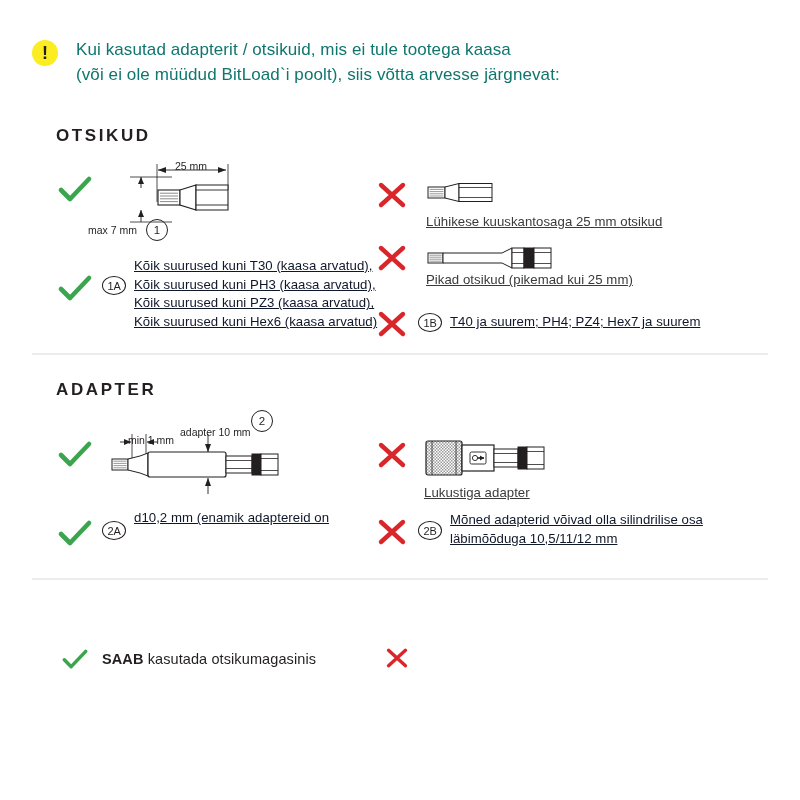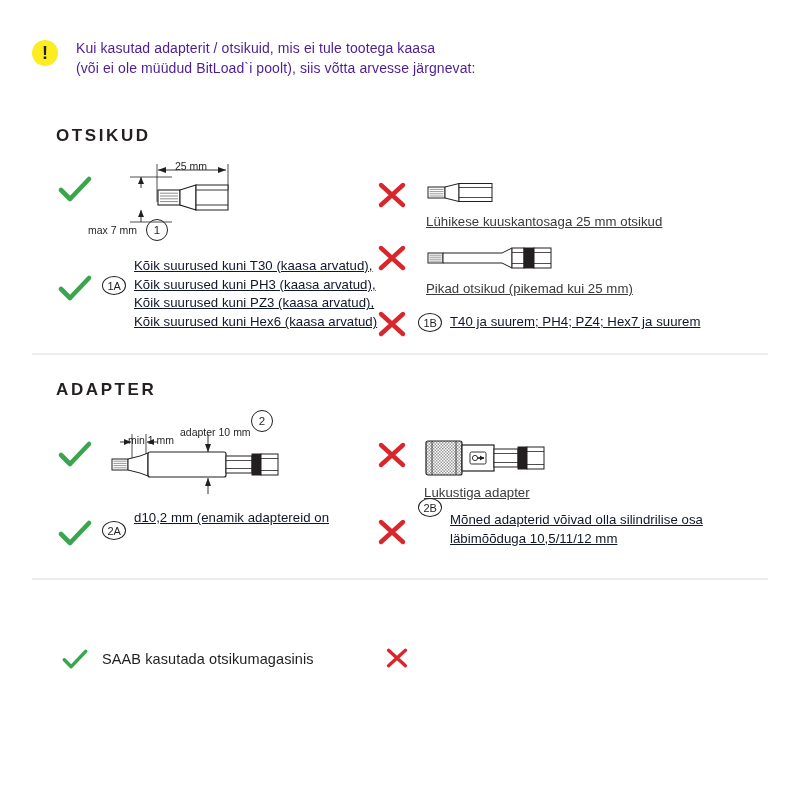--- a/index.html
+++ b/index.html
@@ -20,21 +20,21 @@
   .warn-badge {
     width: 26px; height: 26px; border-radius: 50%;
     background: #fbed21; flex: 0 0 26px;
     display: flex; align-items: center; justify-content: center;
     margin-top: 2px;
   }
   .warn-badge span {
     font-size: 18px; font-weight: bold; color: #231f20;
     line-height: 1; font-family: "Liberation Sans", sans-serif;
   }
-  .header-text { margin-left: 18px; font-size: 14px; line-height: 1.45; color: #4c1d95; letter-spacing: .1px; }
+  .header-text { margin-left: 18px; font-size: 17px; line-height: 1.45; color: #0f766e; letter-spacing: .1px; }
 
   
   .section-title {
     font-size: 17px; letter-spacing: 2.6px; font-weight: bold; color: #231f20;
   }
   .divider { position: absolute; left: 32px; width: 736px; height: 2px; background: #ececec; }
 
   
   .mark { display: block; }
   .check { width: 34px; height: 28px; }
@@ -58,21 +58,21 @@
   }
   .badge-1 { width: 22px; height: 22px; }
   .badge-ab { width: 24px; height: 19px; border-radius: 50%; font-size: 11px; letter-spacing: -.2px; }
 
   
   .dimtxt { font-size: 10.5px; color: #231f20; font-family: "Liberation Sans", sans-serif; white-space: nowrap; }
 
   
   .legend { position: absolute; display: flex; align-items: center; }
   .legend-text { font-size: 14.5px; color: #231f20; margin-left: 14px; letter-spacing: .1px; }
-  .legend-text b { font-weight: normal; }
+  .legend-text b { font-weight: bold; }
 
   svg { display: block; overflow: visible; }
 </style>
 </head>
 <body>
 
 <div class="page">
 
   <div class="header">
     <div class="warn-badge">
@@ -168,21 +168,21 @@
     <line x1="3.3" y1="15.2" x2="15.7" y2="15.2" stroke="#6d6d6d" stroke-width="0.7"></line>
     <line x1="3.3" y1="17.2" x2="15.7" y2="17.2" stroke="#6d6d6d" stroke-width="0.7"></line>
     <line x1="3.3" y1="19.2" x2="15.7" y2="19.2" stroke="#6d6d6d" stroke-width="0.7"></line>
     <path d="M17 11 L76 11 L86 6 L86 26 L76 21 L17 21 Z" fill="#ffffff" stroke="#231f20" stroke-width="1"></path>
     <rect x="86" y="6" width="12" height="20" fill="#ffffff" stroke="#231f20" stroke-width="1"></rect>
     <rect x="98" y="6" width="10" height="20" fill="#231f20" stroke="#231f20" stroke-width="1"></rect>
     <rect x="108" y="6" width="17" height="20" fill="#ffffff" stroke="#231f20" stroke-width="1"></rect>
     <line x1="86" y1="10.5" x2="125" y2="10.5" stroke="#231f20" stroke-width="0.8"></line>
     <line x1="86" y1="21.5" x2="125" y2="21.5" stroke="#231f20" stroke-width="0.8"></line>
   </svg>
-  <div class="cap" style="position:absolute;left:426px;top:280px">Pikad otsikud (pikemad kui 25 mm)</div>
+  <div class="cap" style="position:absolute;left:426px;top:271px">Pikad otsikud (pikemad kui 25 mm)</div>
 
   <div class="row" style="left:378px;top:311px">
     <svg class="mark cross" viewBox="0 0 28 26">
       <path d="M3 3 L25 23 M25 3 L3 23" fill="none" stroke="#d9262a" stroke-width="4.4" stroke-linecap="round"></path>
     </svg>
   </div>
   <div class="badge-num badge-ab" style="position:absolute;left:418px;top:313px">1B</div>
   <div class="cap cap-dark" style="position:absolute;left:450px;top:313px">T40 ja suurem; PH4; PZ4; Hex7 ja suurem</div>
 
   <div class="divider" style="top:353px"></div>
@@ -275,21 +275,21 @@
     <line x1="103" y1="15.5" x2="120" y2="15.5" stroke="#231f20" stroke-width="0.8"></line>
     <line x1="103" y1="28.5" x2="120" y2="28.5" stroke="#231f20" stroke-width="0.8"></line>
   </svg>
   <div class="cap" style="position:absolute;left:424px;top:484px">Lukustiga adapter</div>
 
   <div class="row" style="left:378px;top:519px">
     <svg class="mark cross" viewBox="0 0 28 26">
       <path d="M3 3 L25 23 M25 3 L3 23" fill="none" stroke="#d9262a" stroke-width="4.4" stroke-linecap="round"></path>
     </svg>
   </div>
-  <div class="badge-num badge-ab" style="position:absolute;left:418px;top:498px">2B</div>
+  <div class="badge-num badge-ab" style="position:absolute;left:418px;top:521px">2B</div>
   <div class="cap cap-dark" style="position:absolute;left:450px;top:511px;width:290px">
     <div>Mõned adapterid võivad olla silindrilise osa</div>
     <div>läbimõõduga 10,5/11/12 mm</div>
   </div>
 
   <div class="divider" style="top:578px"></div>
 
   <div class="legend" style="left:62px;top:648px">
     <svg class="mark check-sm" viewBox="0 0 34 28">
       <path d="M3 15 L12 24 L31 4" fill="none" stroke="#3aa54c" stroke-width="4.6" stroke-linecap="round" stroke-linejoin="round"></path>

